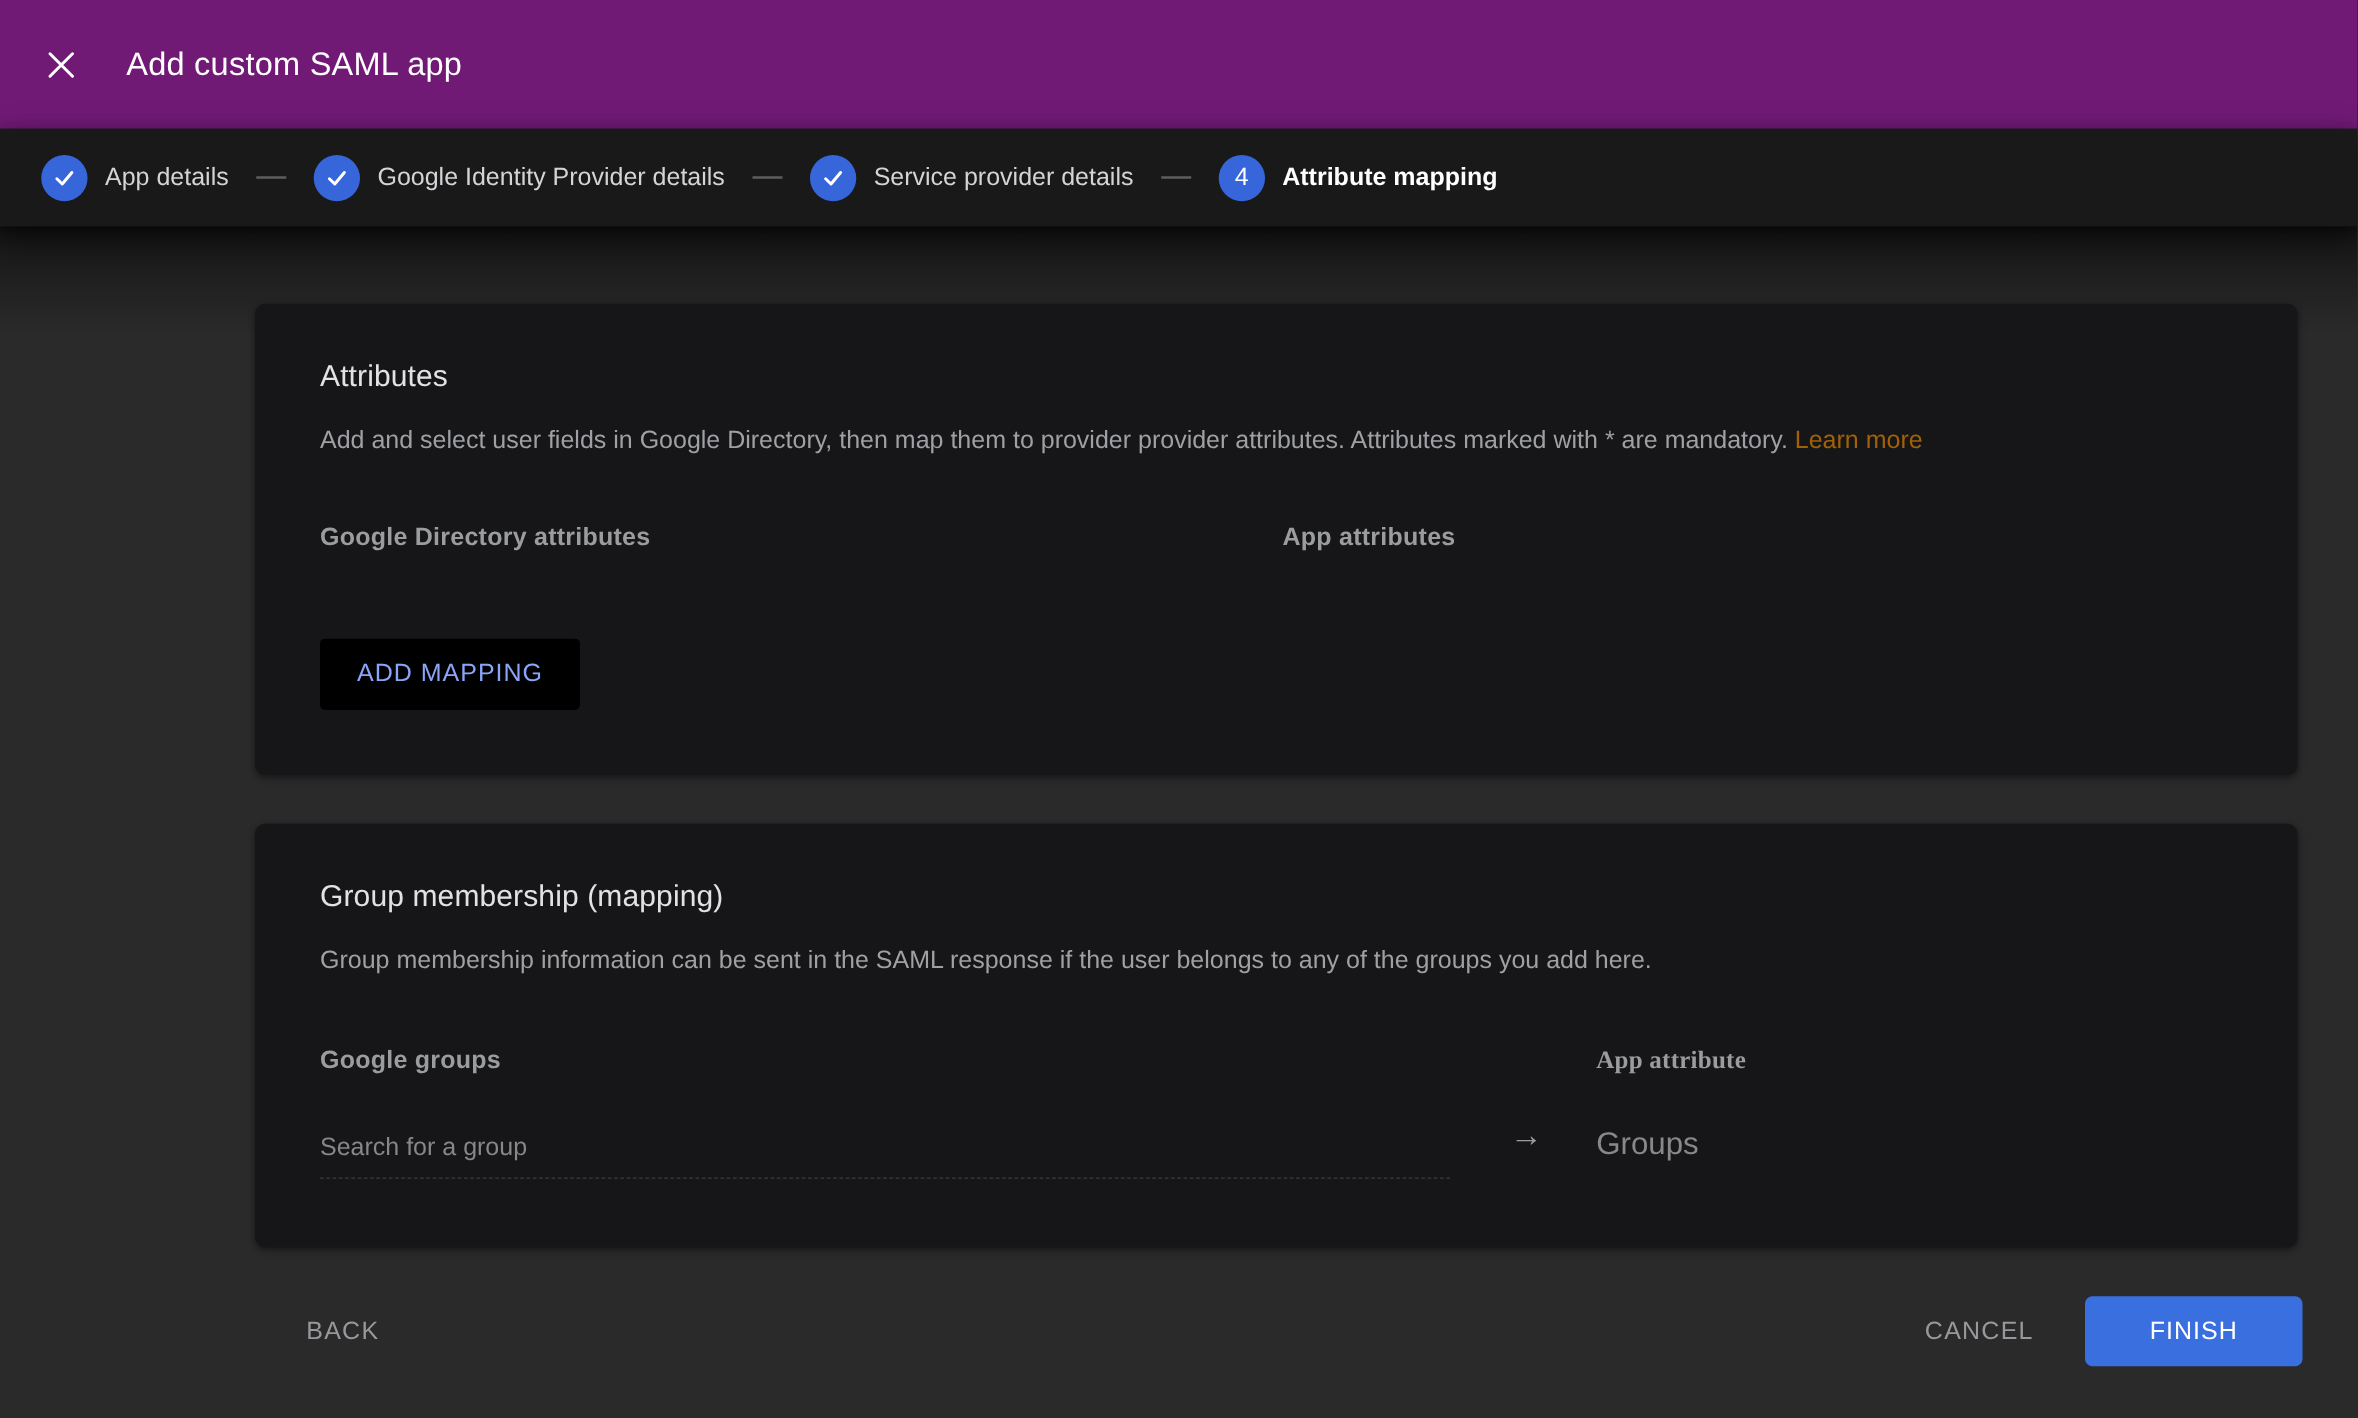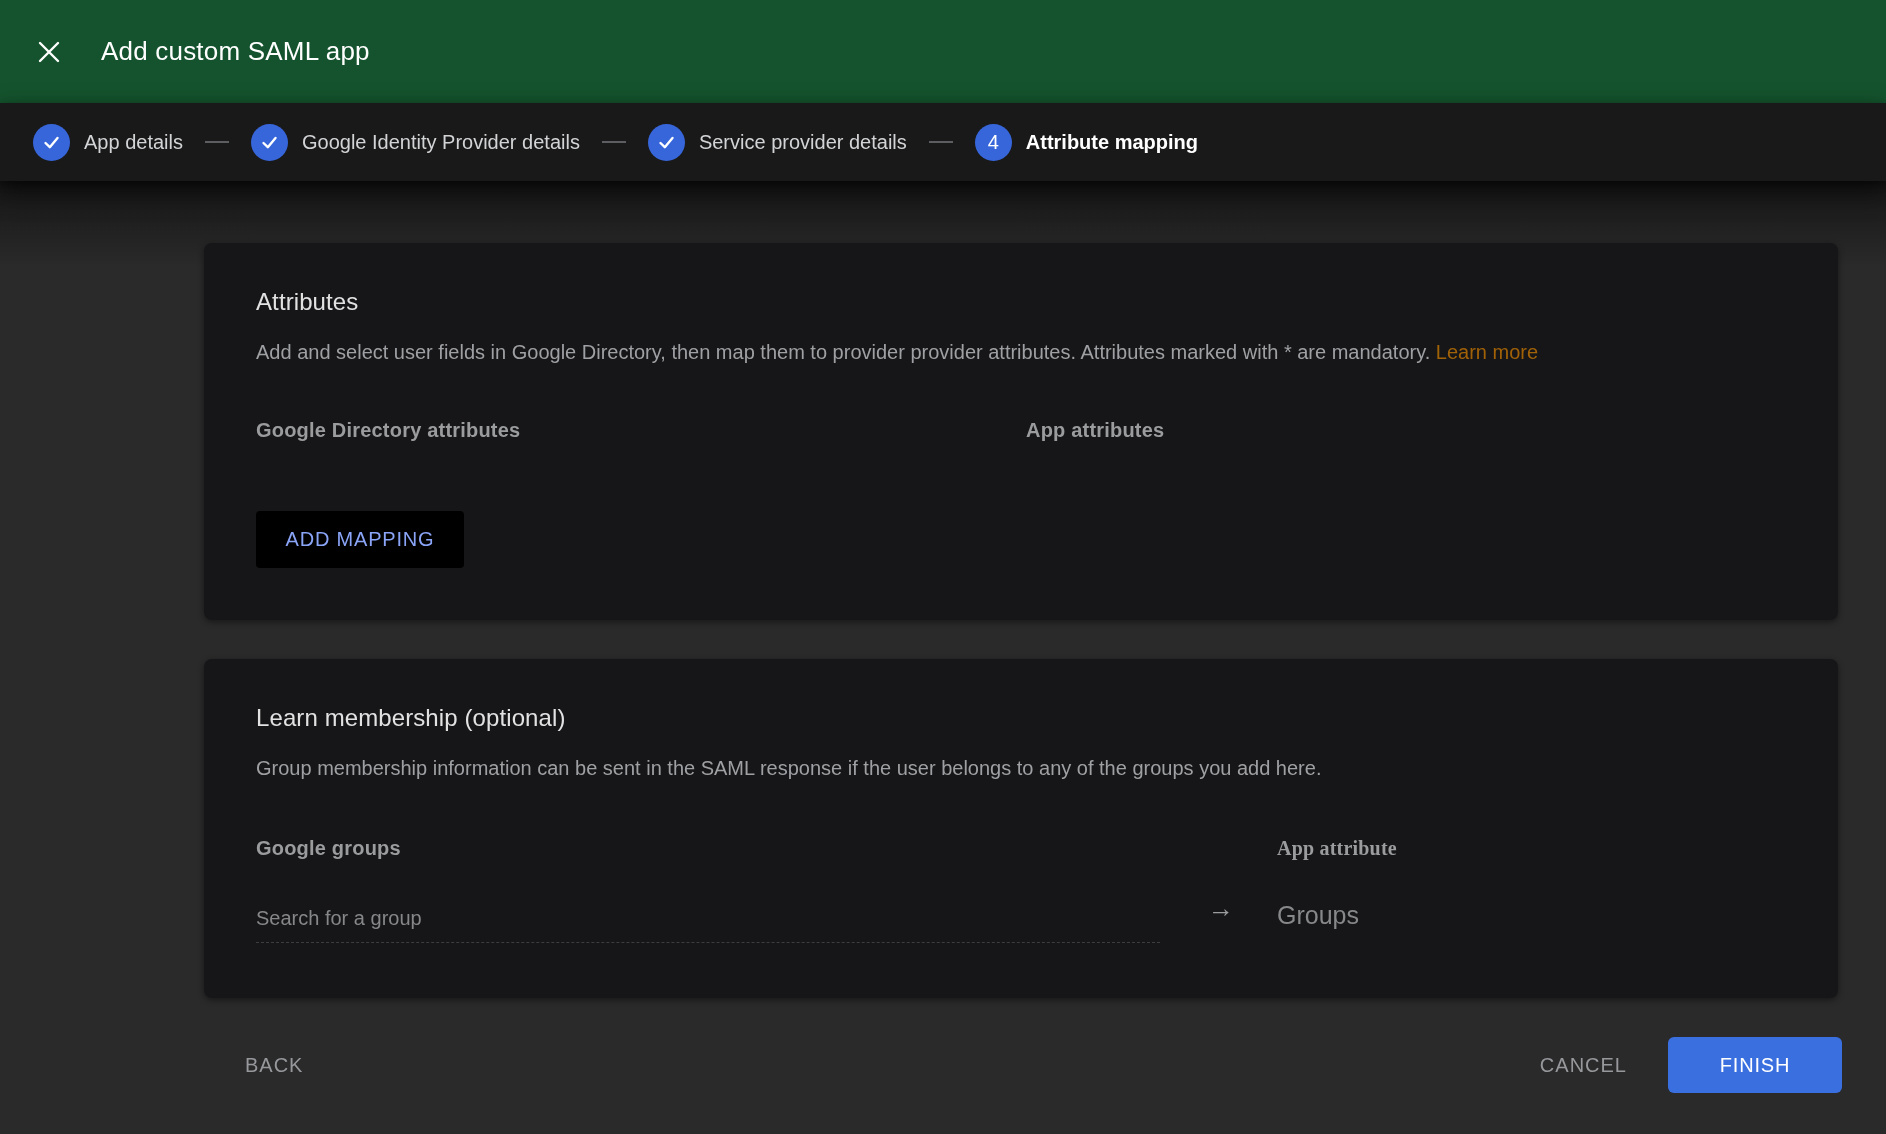--- a/index.html
+++ b/index.html
@@ -7,21 +7,21 @@
   body {
     font-family:"Liberation Sans", sans-serif;
     background:#2a2a2b;
     overflow:hidden;
     -webkit-font-smoothing:antialiased;
   }
 
   
   .titlebar {
     height:103px;
-    background:#14532d;
+    background:#701a75;
     display:flex;
     align-items:center;
     padding-left:36px;
   }
   .close-btn {
     width:26px; height:26px;
     background:transparent; border:none;
     display:flex; align-items:center; justify-content:center;
     cursor:pointer;
   }
@@ -224,21 +224,21 @@
 
     <div class="col-row">
       <span class="col-head">Google Directory attributes</span>
       <span class="col-head col-right">App attributes</span>
     </div>
 
     <button class="add-mapping">ADD MAPPING</button>
   </section>
 
   <section class="card group-card">
-    <h2 class="card-title">Learn membership (optional)</h2>
+    <h2 class="card-title">Group membership (mapping)</h2>
     <p class="card-desc">Group membership information can be sent in the SAML response if the user belongs to any of the groups you add here.</p>
 
     <div class="group-head-row">
       <span class="col-head">Google groups</span>
       <span class="col-head col-right">App attribute</span>
     </div>
 
     <div class="search-row">
       <input class="group-search" type="text" placeholder="Search for a group" style="">
       <span class="map-arrow">→</span>

